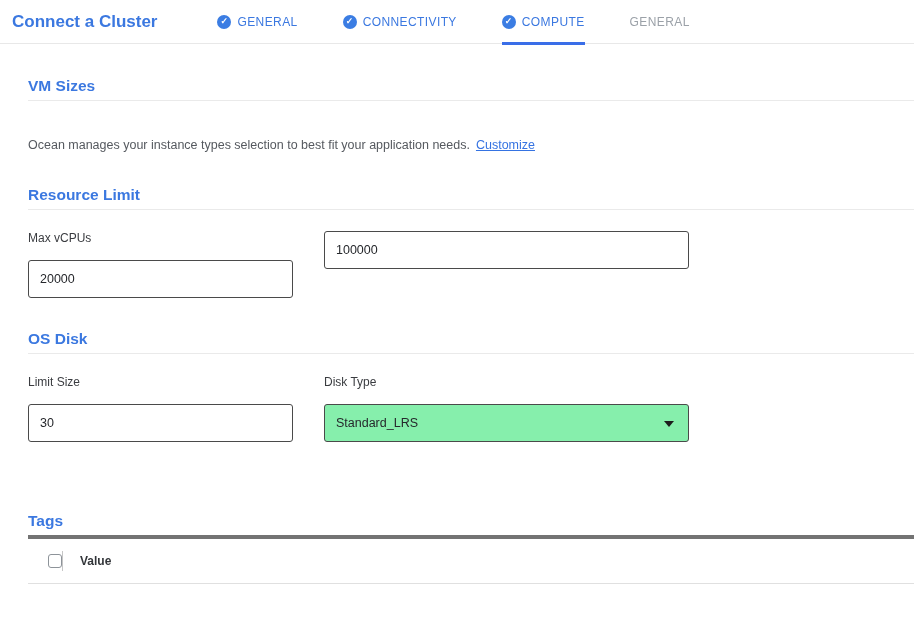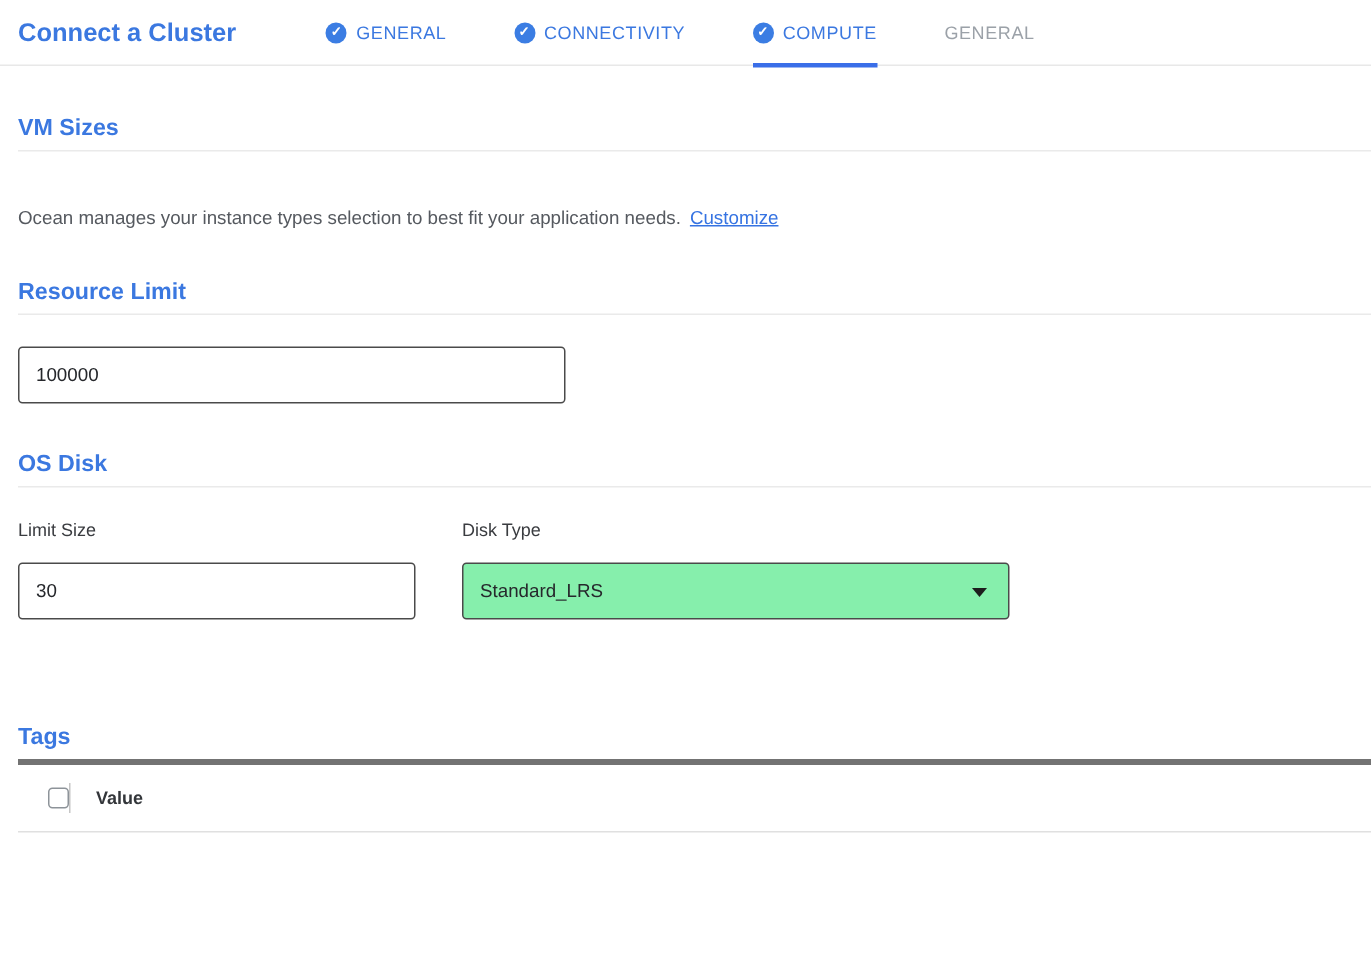--- a/index.html
+++ b/index.html
@@ -16,21 +16,21 @@
     height:100%; margin-right:45px; cursor:pointer; font-size:12px;
     letter-spacing:.4px; color:var(--accent); white-space:nowrap; }
   .tab.disabled { color:#9ba1a8; }
   .tab.active::after { content:""; position:absolute; left:0; right:0;
     bottom:-2px; height:3px; background:#3a6ee8; }
   .check-circle { width:14px; height:14px; border-radius:50%;
     background:#3b7de3; color:#fff; font-size:9px; font-weight:700;
     display:flex; align-items:center; justify-content:center; line-height:1; }
 
   
-  .content { padding-left:12px; }
+  .content { padding-left:28px; }
   .section-heading { font-size:15.5px; font-weight:700; color:var(--accent);
     padding-bottom:5px; border-bottom:1px solid #eaeaea; }
   #vm-heading { margin-top:33px; }
   .vm-desc { margin-top:37px; font-size:12.5px; color:#55595f; }
   .vm-desc a { color:#3573e2; text-decoration:underline; cursor:pointer; margin-left:6px; }
   #resource-heading { margin-top:34px; }
   #osdisk-heading { margin-top:32px; }
   #tags-heading { margin-top:70px; border-bottom:4px solid #737373; }
 
   .fields { display:flex; margin-top:21px; }
@@ -89,20 +89,24 @@
 
 <div class="content">
 
   <div id="vm-heading" class="section-heading">VM Sizes</div>
   <div class="vm-desc">
     <span>Ocean manages your instance types selection to best fit your application needs.</span><a>Customize</a>
   </div>
 
   <div id="resource-heading" class="section-heading">Resource Limit</div>
   <div class="fields">
+    <div class="field col1">
+      <span class="field-label">Max vCPUs</span>
+      <input class="text-input" type="text" value="20000" style="">
+    </div>
     <div class="field col2">
       <input class="text-input" type="text" value="100000" style="">
     </div>
   </div>
 
   <div id="osdisk-heading" class="section-heading">OS Disk</div>
   <div class="fields">
     <div class="field col1">
       <span class="field-label">Limit Size</span>
       <input class="text-input" type="text" value="30" style="">

